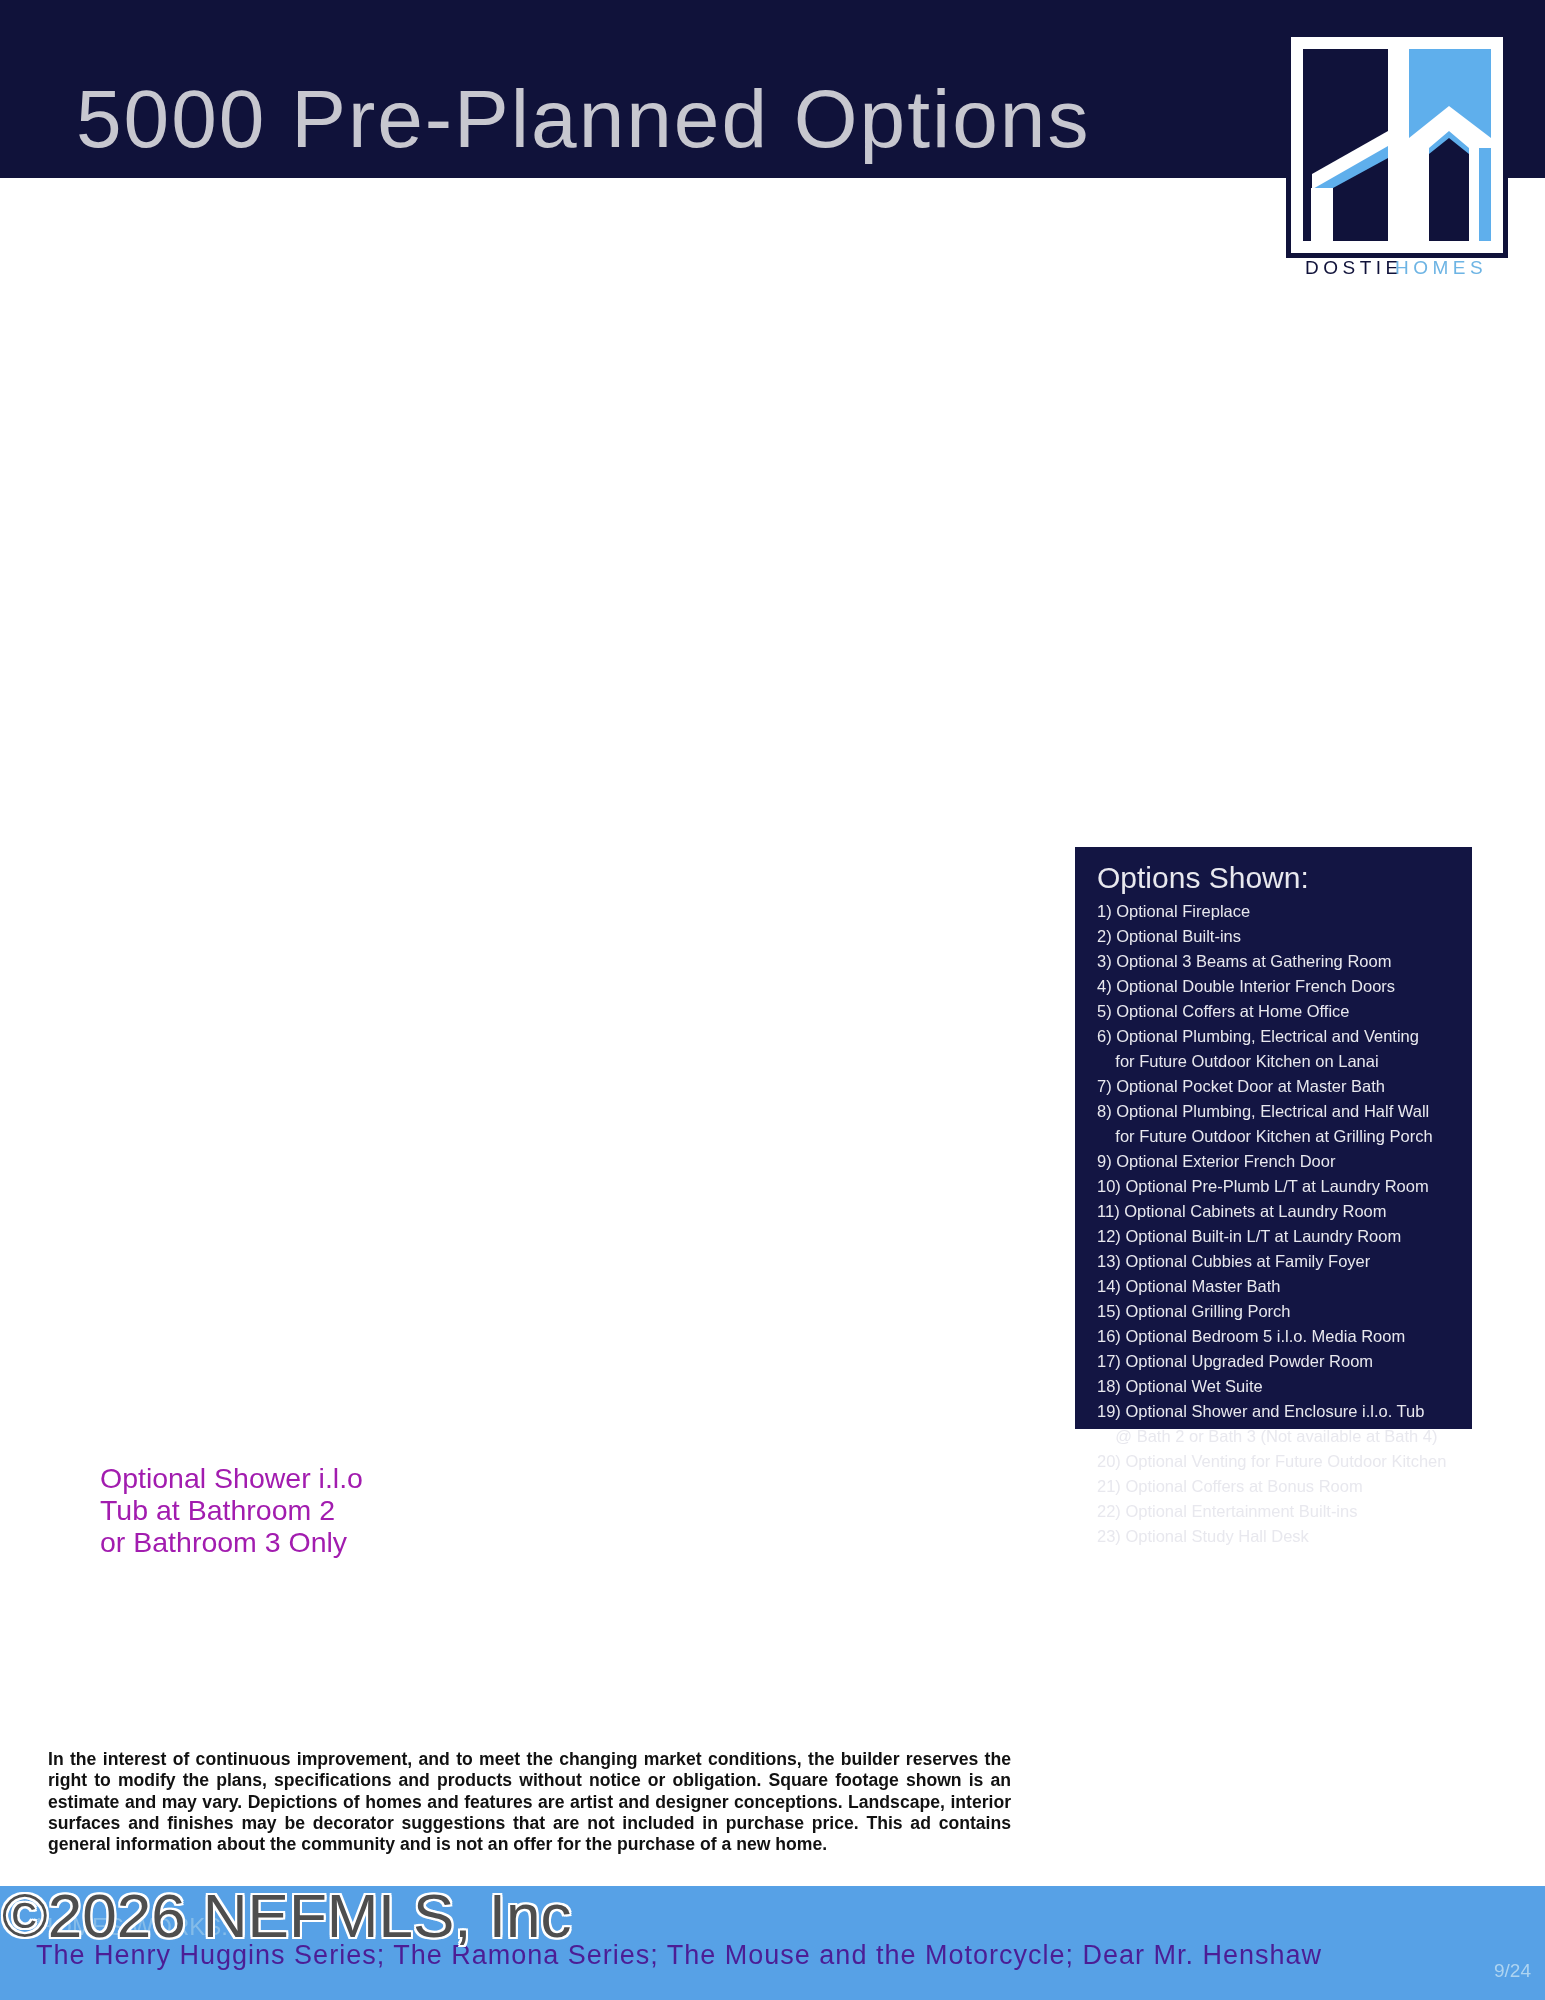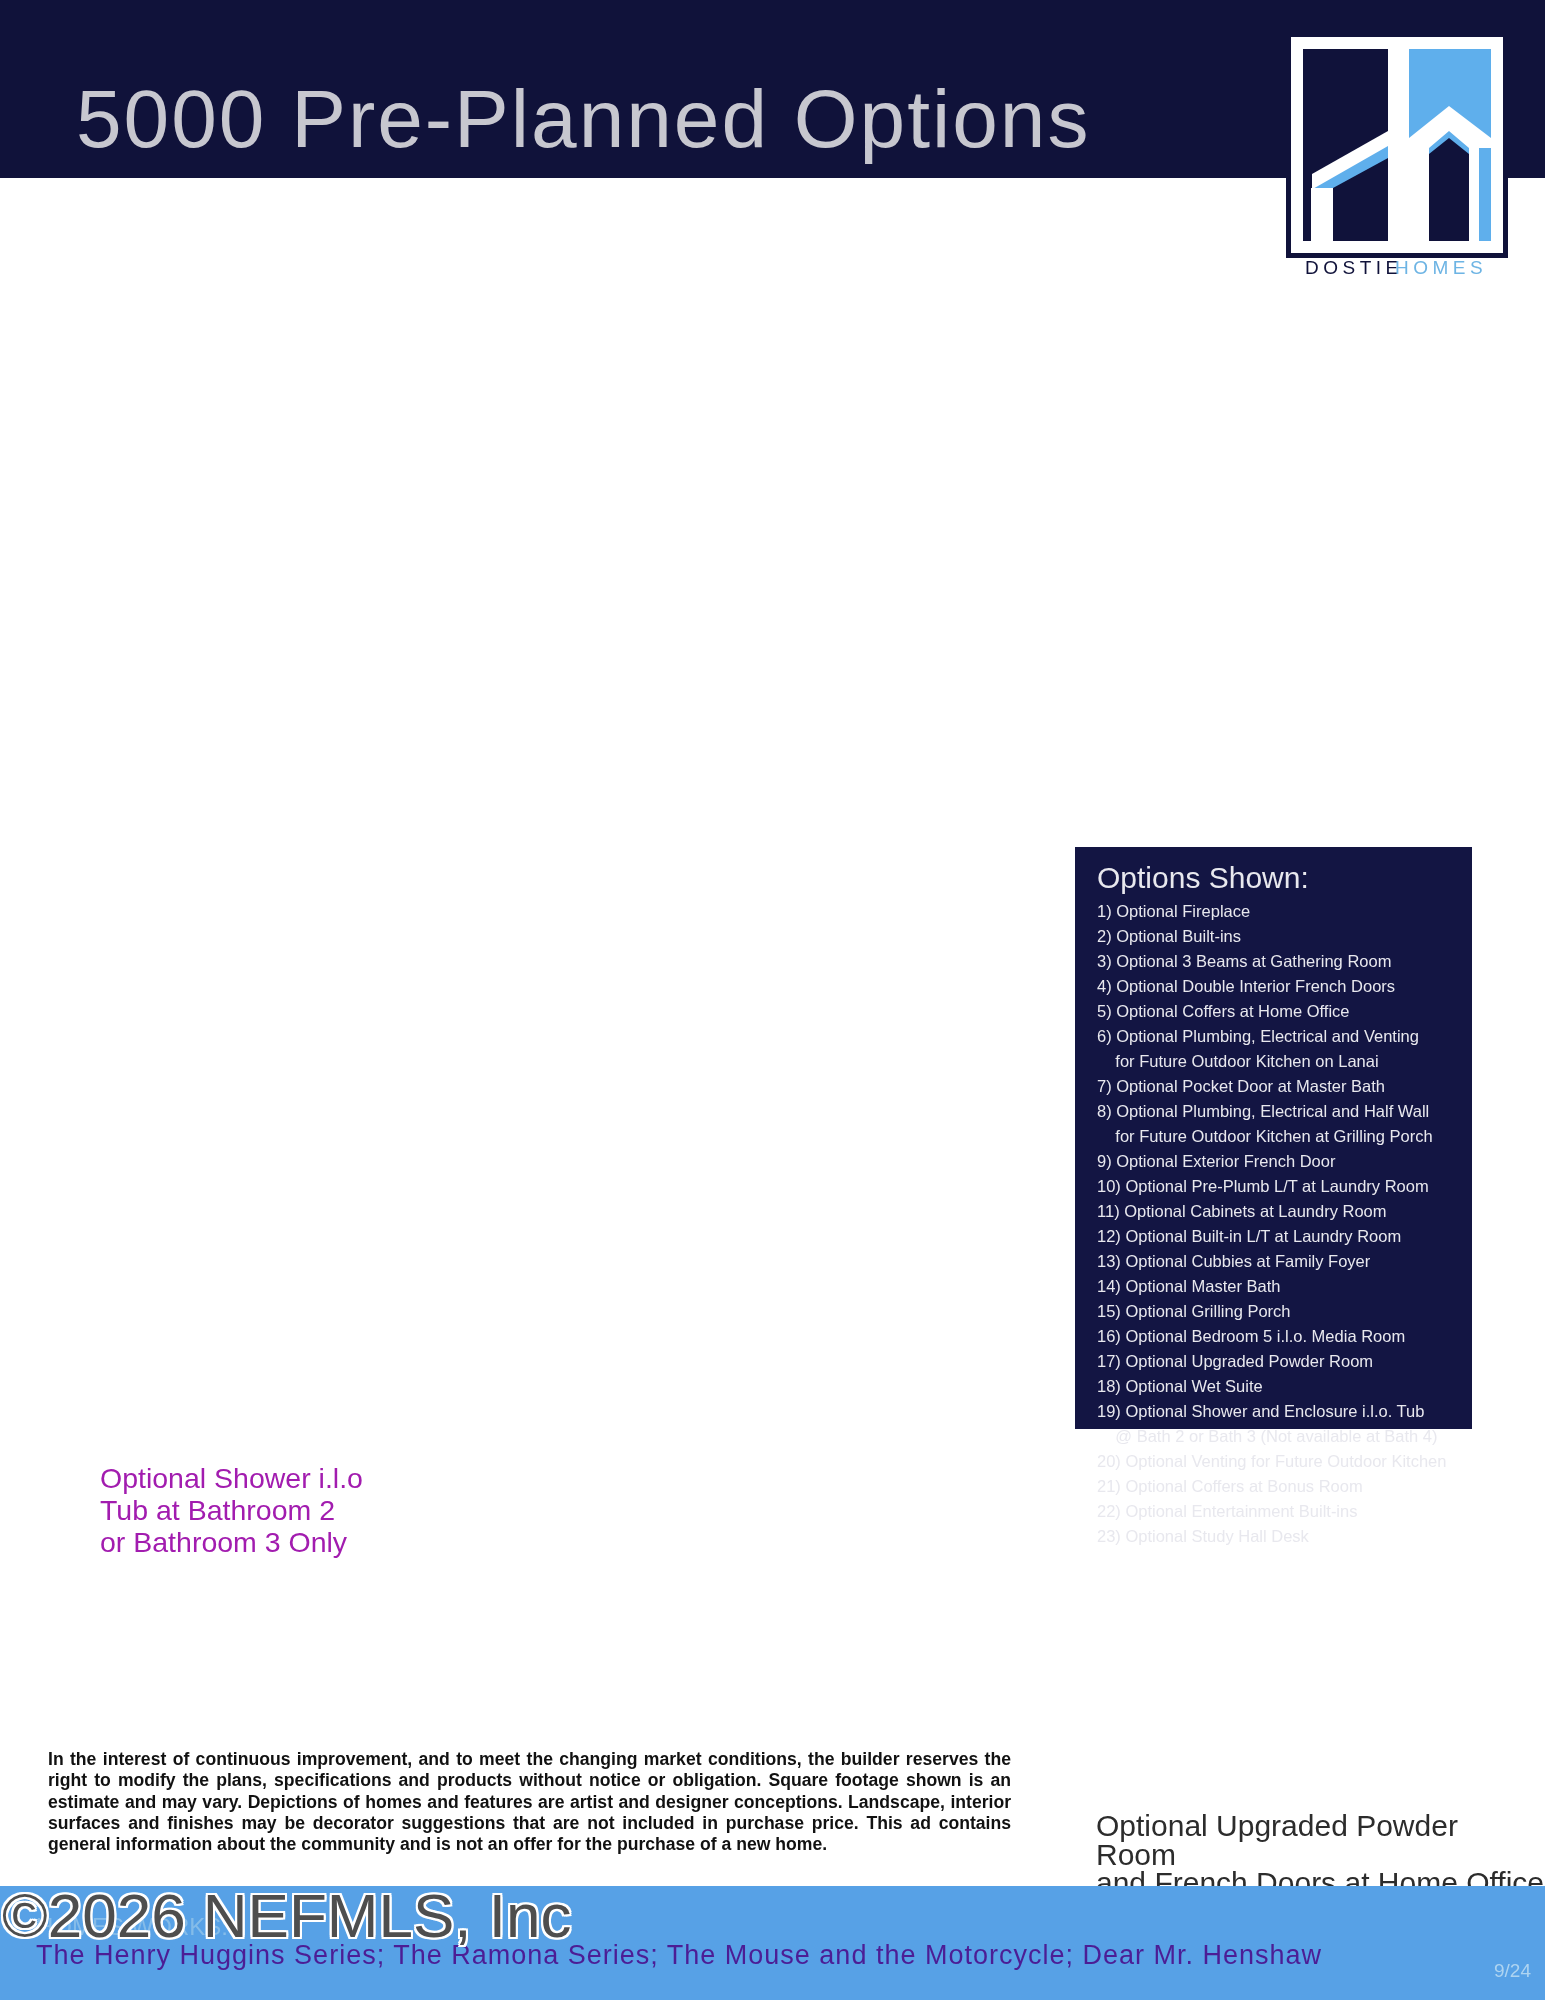--- a/index.html
+++ b/index.html
@@ -68,21 +68,20 @@
 19) Optional Shower and Enclosure i.l.o. Tub
     @ Bath 2 or Bath 3 (Not available at Bath 4)
 20) Optional Venting for Future Outdoor Kitchen
 21) Optional Coffers at Bonus Room
 22) Optional Entertainment Built-ins
 23) Optional Study Hall Desk</div>
 </div>
 
 <div class="abs" style="left:100px;top:1462px;font-size:28.5px;color:#a21caf;line-height:32px;">Optional Shower i.l.o<br>Tub at Bathroom 2<br>or Bathroom 3 Only</div>
 
-<div class="abs" style="left:1096px;top:1812px;font-size:30px;color:#2c2c2c;line-height:28.5px;">Optional Upgraded Powder Room<br>and French Doors at Home Office</div>
 
 <div class="abs" style="left:48px;top:1749px;width:963px;font-size:17.6px;line-height:21.3px;color:#111;text-align:justify;font-weight:bold;font-stretch:condensed;">In the interest of continuous improvement, and to meet the changing market conditions, the builder reserves the right to modify the plans, specifications and products without notice or obligation. Square footage shown is an estimate and may vary. Depictions of homes and features are artist and designer conceptions. Landscape, interior surfaces and finishes may be decorator suggestions that are not included in purchase price. This ad contains general information about the community and is not an offer for the purchase of a new home.</div>
 
 <div class="abs" style="left:0;top:1886px;width:1545px;height:114px;background:#57a1e6;"></div>
 
 <div class="abs" style="left:36px;top:1913px;font-size:24px;color:#85bce9;">HOMES WORKS:</div>
 
 <div class="abs" style="left:36px;top:1940px;font-size:27px;color:#4c1d95;letter-spacing:1px;">The Henry Huggins Series; The Ramona Series; The Mouse and the Motorcycle; Dear Mr. Henshaw</div>
 
 <div class="abs" style="left:1494px;top:1960px;font-size:19px;color:#aed4f1;">9/24</div>

